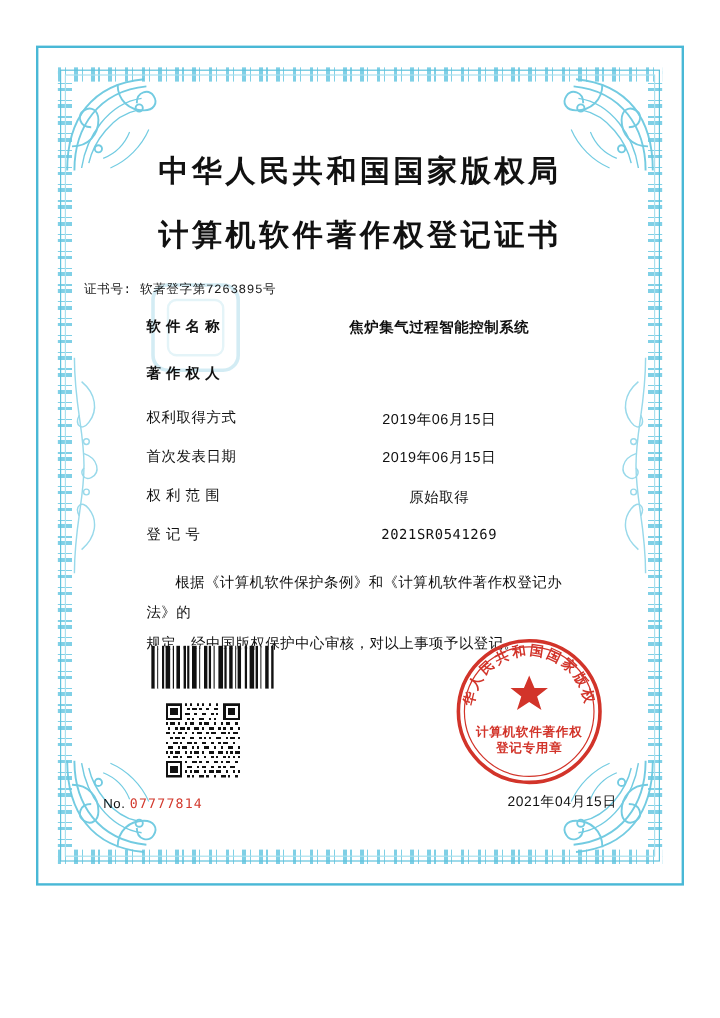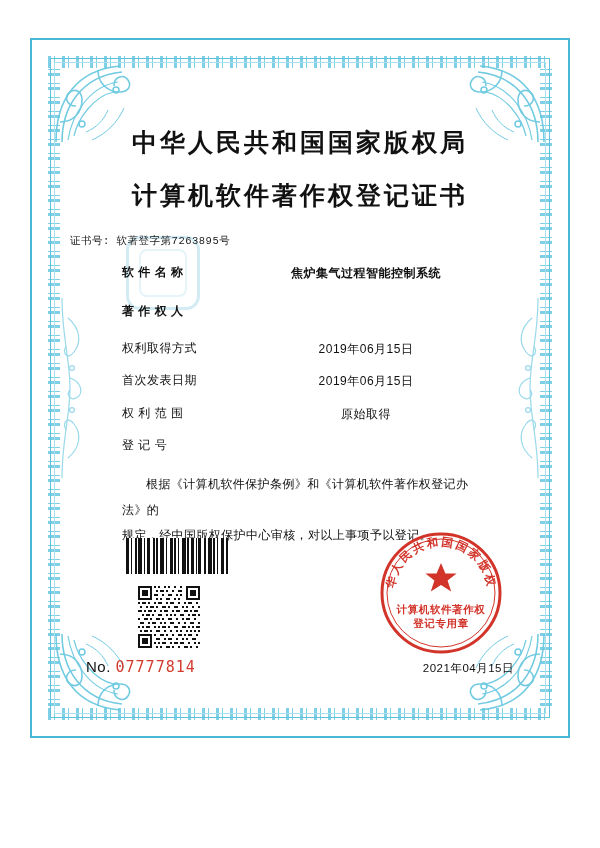--- a/index.html
+++ b/index.html
@@ -223,21 +223,21 @@
     right: 66px;
     top: 492px;
     width: 126px;
     height: 126px;
   }
 
   .footer-no {
     position: absolute;
     left: 56px;
     bottom: 62px;
-    font-size: 15px;
+    font-size: 11px;
     color: #111111;
     letter-spacing: 0.5px;
   }
   .footer-no .num {
     color: #d33a2e;
     font-family: "DejaVu Sans Mono", monospace;
     letter-spacing: 1px;
   }
   .footer-date {
     position: absolute;
@@ -369,20 +369,21 @@
       </div>
 
 
       <div class="field-row">
         <div class="field-label">权 利 范 围</div>
         <div class="field-value">原始取得</div>
       </div>
 
       <div class="field-row">
         <div class="field-label">登 记 号</div>
+        <div class="field-value mono">2021SR0541269</div>
       </div>
 
     </div>
 
     <div class="paragraph">
       <span class="indent"></span><span>根据《计算机软件保护条例》和《计算机软件著作权登记办法》的</span><br>
       <span>规定，经中国版权保护中心审核，对以上事项予以登记。</span>
     </div>
 
   </div>

